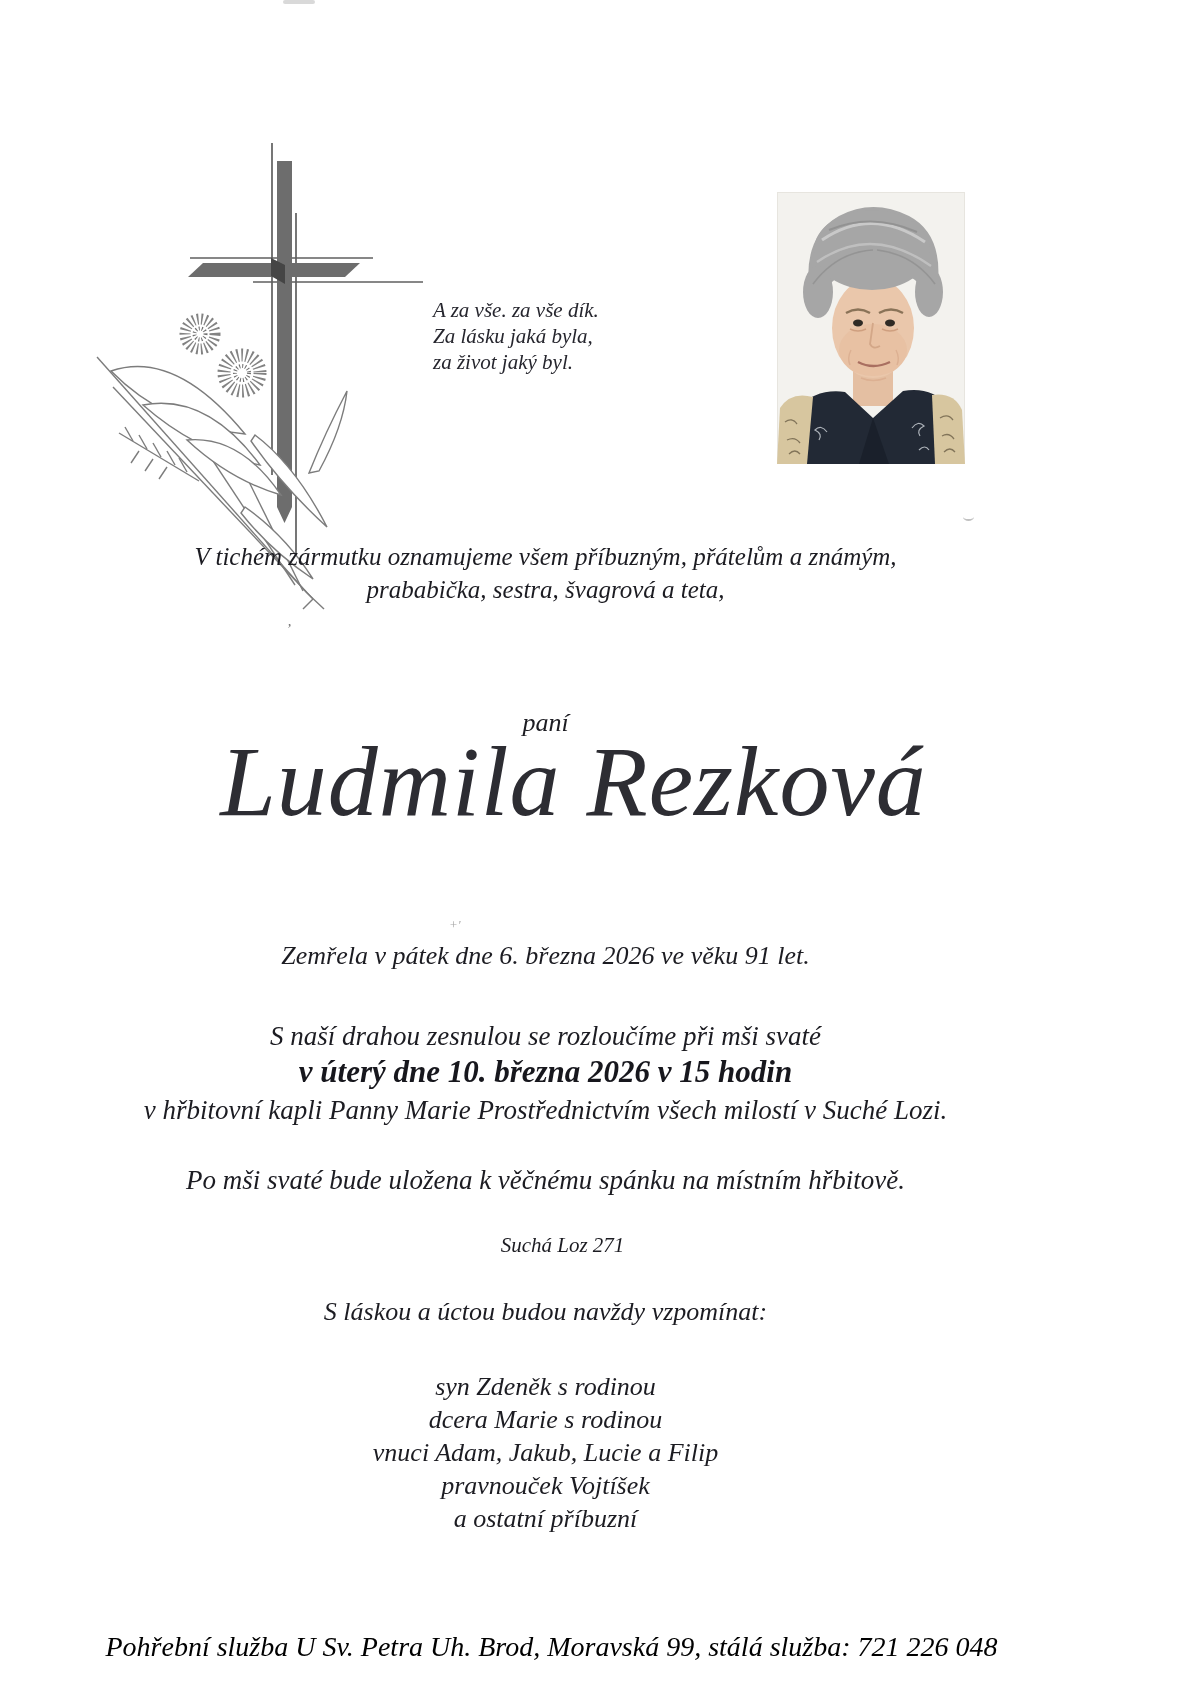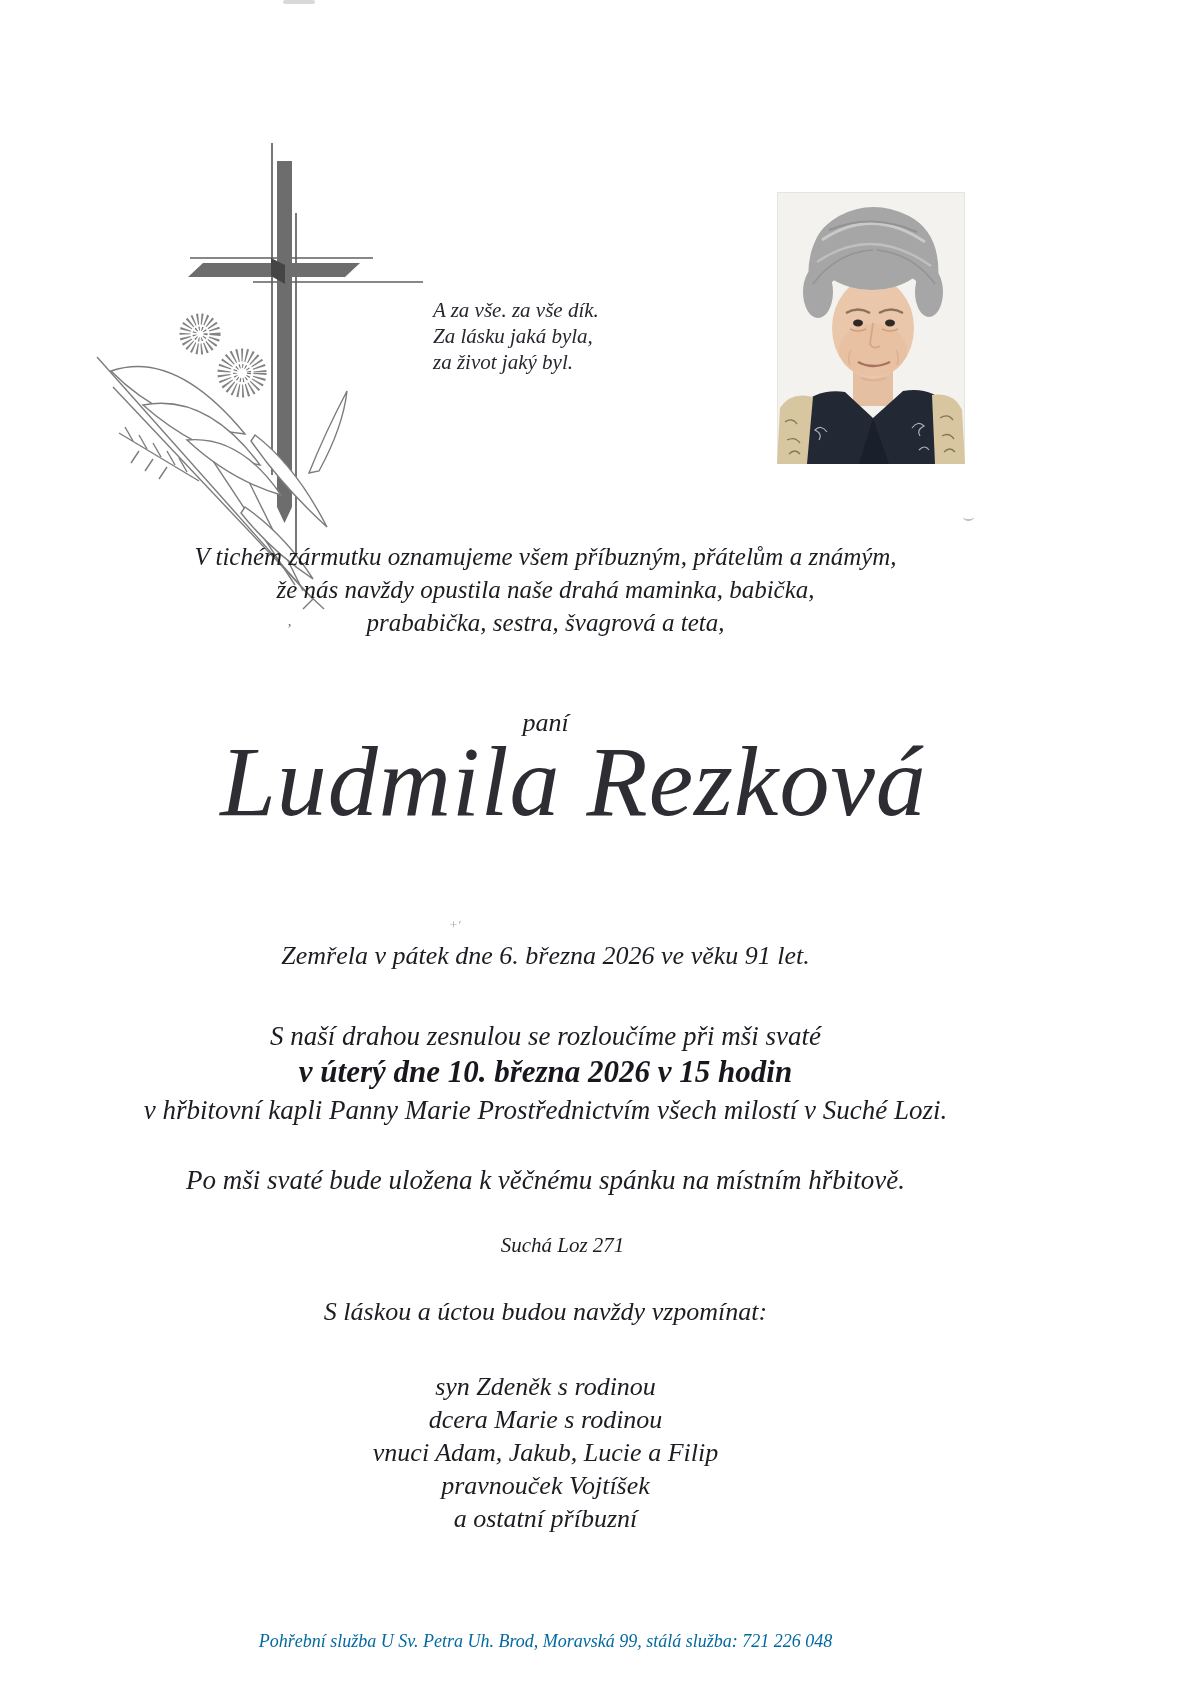--- a/index.html
+++ b/index.html
@@ -22,21 +22,21 @@
   .salutation{top:708px;font-size:26px;}
   .deceased-name{top:724px;font-size:100px;color:#2d2d33;letter-spacing:1px;margin-left:28px;}
   .death-line{top:941px;font-size:26px;}
   .service-1{top:1021px;font-size:27px;}
   .service-2{top:1054px;font-size:31px;font-weight:bold;color:#17171d;}
   .service-3{top:1095px;font-size:27px;}
   .burial{top:1165px;font-size:27px;}
   .address{top:1233px;font-size:21px;padding-left:17px;}
   .remembrance{top:1297px;font-size:26px;text-underline-offset:5px;}
   .mourners{top:1370px;font-size:26px;line-height:33px;}
-  .footer-line{top:1631px;font-size:18px;color:#0369a1;}
+  .footer-line{top:1631px;font-size:28px;color:#000000;margin-left:6px;}
   
   .artifact{position:absolute;pointer-events:none;}
   .a-top{left:283px;top:0;width:32px;height:4px;background:#c9c9c9;opacity:.7;border-radius:2px;}
   .a-squiggle{left:963px;top:513px;width:11px;height:6px;border-bottom:2px solid #8f8f8f;border-radius:50%;opacity:.55;}
   .a-plus{left:449px;top:917px;font-size:13px;color:#7f7f7f;opacity:.7;font-style:italic;}
   .a-comma{left:287px;top:613px;font-size:15px;color:#4a4a4a;opacity:.8;font-style:italic;}
   .art{left:95px;top:135px;width:390px;height:475px;}
   .photo{left:777px;top:192px;width:188px;height:272px;}
 </style>
 </head>
@@ -149,21 +149,20 @@
   </svg>
 
   <div class="abs quote script">
     <div>A za vše. za vše dík.</div>
     <div>Za lásku jaká byla,</div>
     <div>za život jaký byl.</div>
   </div>
 
   <div class="abs center announcement script">
     <div>V tichém zármutku oznamujeme všem příbuzným, přátelům a známým,</div>
-    <div>že nás navždy opustila naše drahá maminka, babička,</div>
     <div>prababička, sestra, švagrová a teta,</div>
   </div>
 
   <div class="abs center salutation script">paní</div>
   <div class="abs center deceased-name script">Ludmila Rezková</div>
 
   <div class="abs center death-line script">Zemřela v pátek dne 6. března 2026 ve věku 91 let.</div>
 
   <div class="abs center service-1 script">S naší drahou zesnulou se rozloučíme při mši svaté</div>
   <div class="abs center service-2 script">v úterý dne 10. března 2026 v 15 hodin</div>

